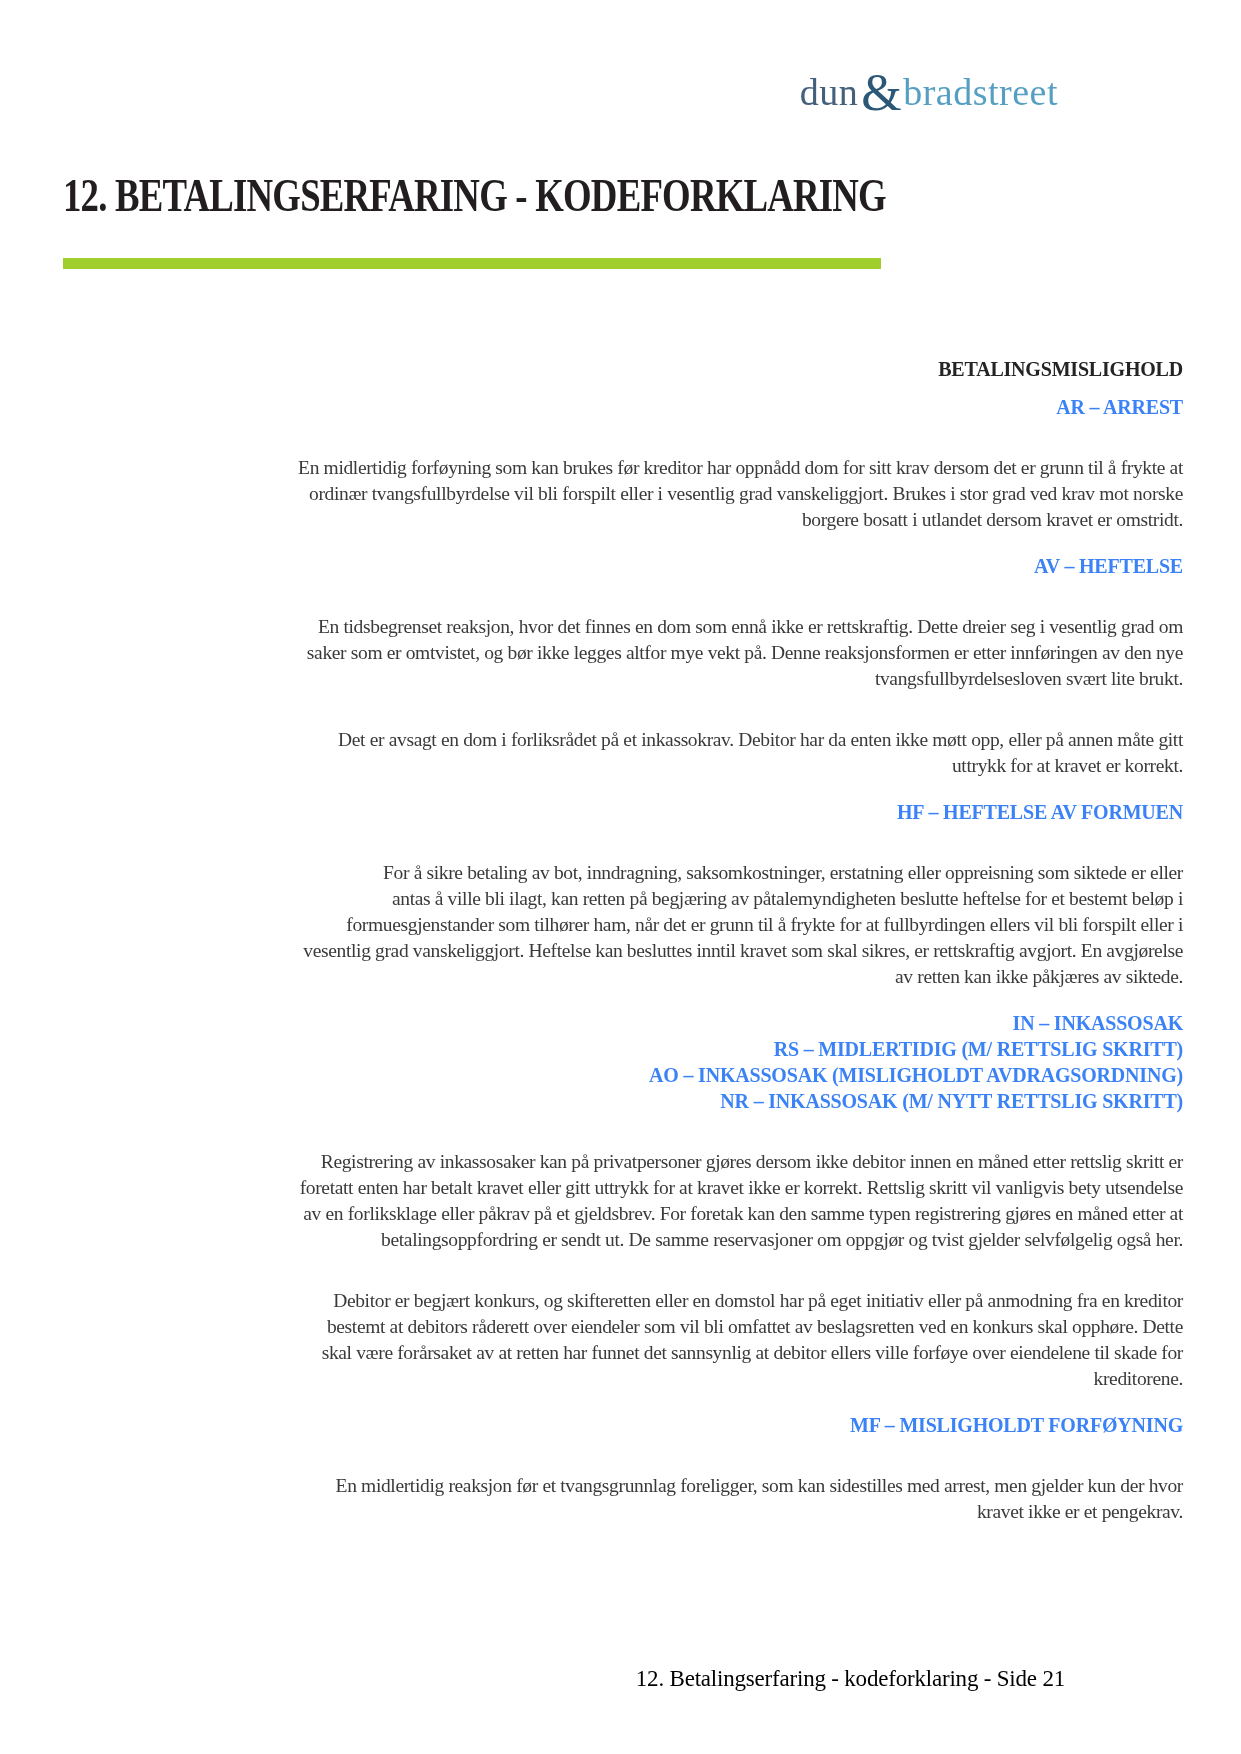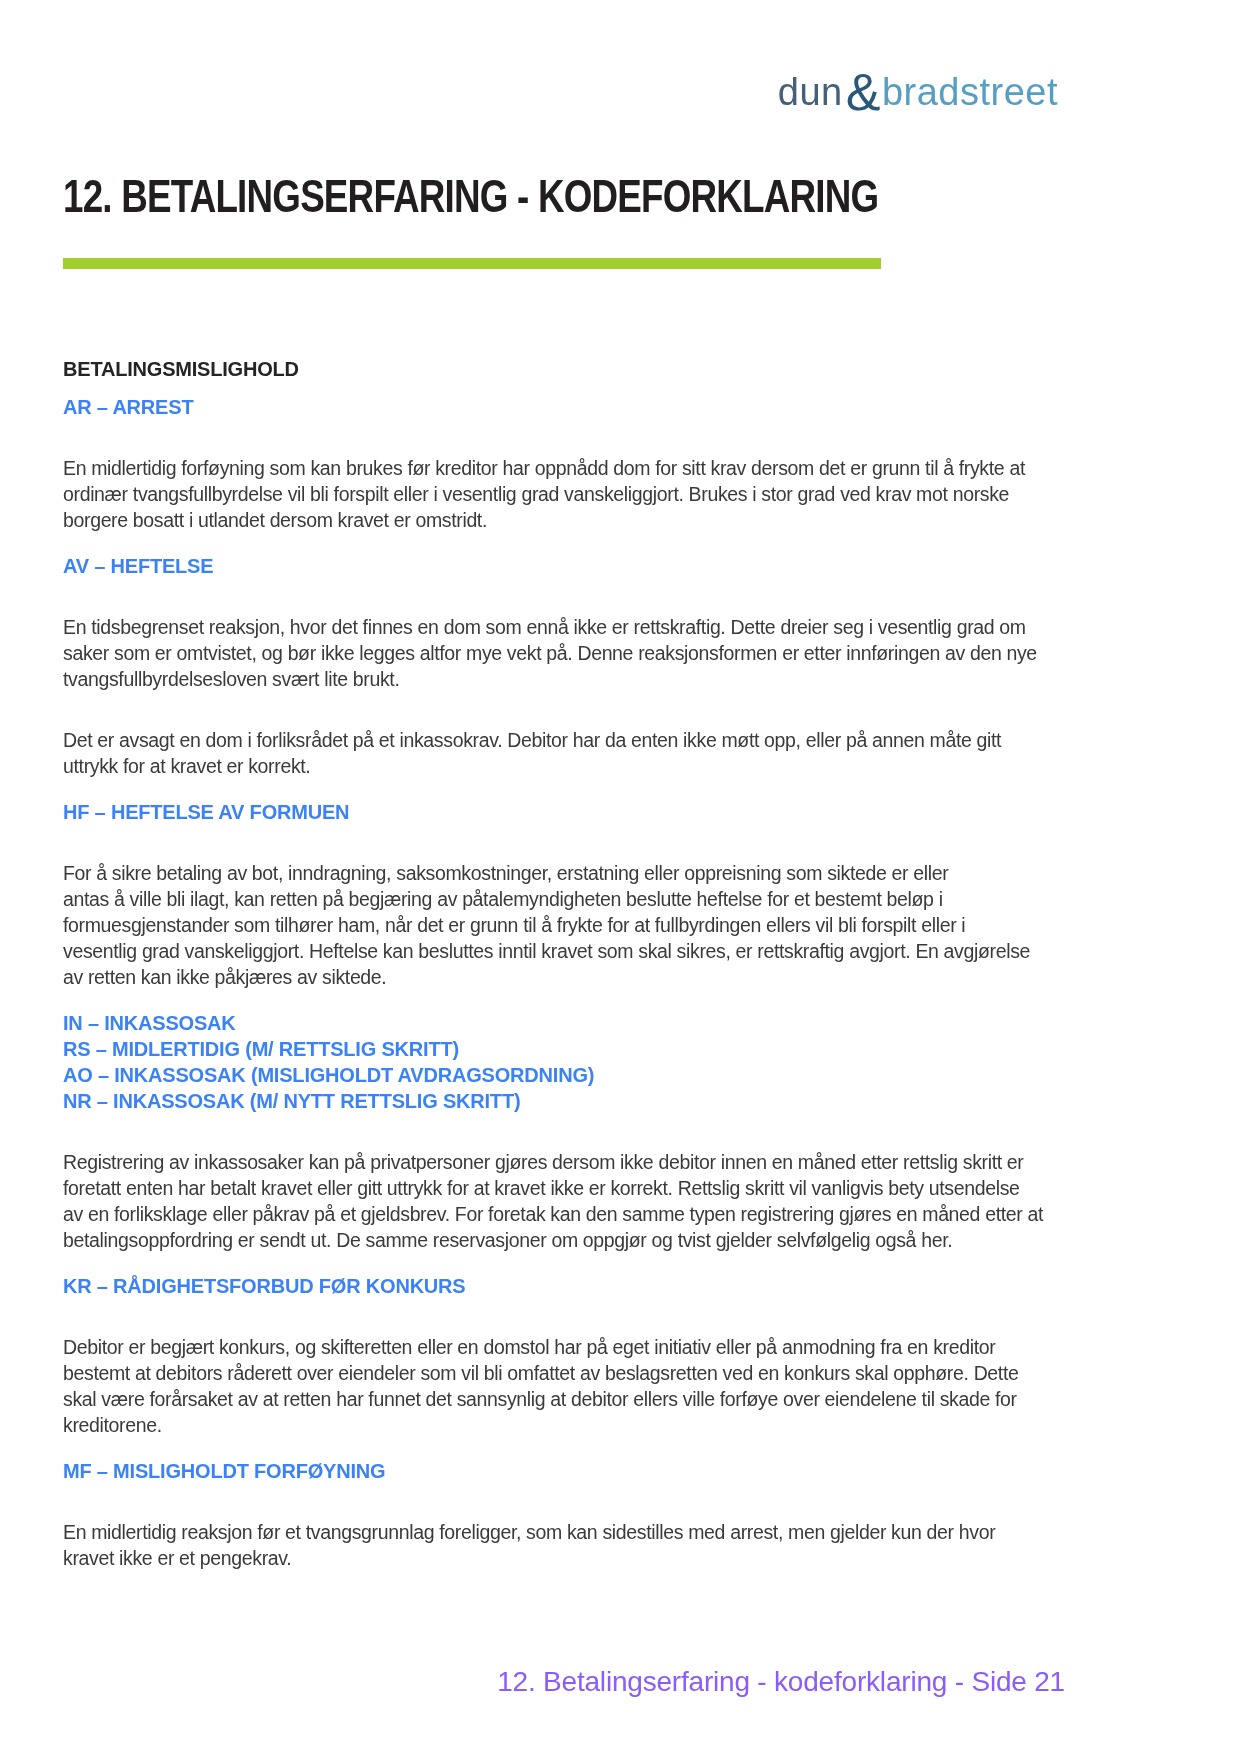--- a/index.html
+++ b/index.html
@@ -1,22 +1,23 @@
 <!DOCTYPE html>
 <html><head>
 <meta charset="utf-8">
 <style>
   html, body { margin: 0; padding: 0; background: #ffffff; }
   .page {
     position: relative;
     width: 1241px;
     height: 1754px;
     background: #ffffff;
-    font-family: Liberation Sans, sans-serif;
+    font-family: Liberation Serif, serif;
     overflow: hidden;
+    text-align: right;
   }
 
   
   .logo {
     position: absolute;
     top: 66px;
     right: 183px;
     white-space: nowrap;
     font-size: 38px;
     letter-spacing: 0.5px;
@@ -85,22 +86,22 @@
     white-space: pre;
     line-height: 26px;
     margin-top: 35px;
   }
 
   
   .footer {
     position: absolute;
     top: 1666px;
     right: 176px;
-    font-size: 28px;
-    color: #8b5cf6;
+    font-size: 23px;
+    color: #000000;
     letter-spacing: -0.2px;
     white-space: nowrap;
   }
 </style>
 </head>
 <body>
 
 <div class="page">
 
   <div class="logo">
@@ -148,21 +149,20 @@
       <div class="entry-heading">AO – INKASSOSAK (MISLIGHOLDT AVDRAGSORDNING)</div>
       <div class="entry-heading">NR – INKASSOSAK (M/ NYTT RETTSLIG SKRITT)</div>
       <div class="entry-body">Registrering av inkassosaker kan på privatpersoner gjøres dersom ikke debitor innen en måned etter rettslig skritt er
 foretatt enten har betalt kravet eller gitt uttrykk for at kravet ikke er korrekt. Rettslig skritt vil vanligvis bety utsendelse
 av en forliksklage eller påkrav på et gjeldsbrev. For foretak kan den samme typen registrering gjøres en måned etter at
 betalingsoppfordring er sendt ut. De samme reservasjoner om oppgjør og tvist gjelder selvfølgelig også her.</div>
     </div>
 
 
     <div class="entry">
-      <div class="entry-heading">KR – RÅDIGHETSFORBUD FØR KONKURS</div>
       <div class="entry-body">Debitor er begjært konkurs, og skifteretten eller en domstol har på eget initiativ eller på anmodning fra en kreditor
 bestemt at debitors råderett over eiendeler som vil bli omfattet av beslagsretten ved en konkurs skal opphøre. Dette
 skal være forårsaket av at retten har funnet det sannsynlig at debitor ellers ville forføye over eiendelene til skade for
 kreditorene.</div>
     </div>
 
     <div class="entry">
       <div class="entry-heading">MF – MISLIGHOLDT FORFØYNING</div>
       <div class="entry-body">En midlertidig reaksjon før et tvangsgrunnlag foreligger, som kan sidestilles med arrest, men gjelder kun der hvor
 kravet ikke er et pengekrav.</div>

